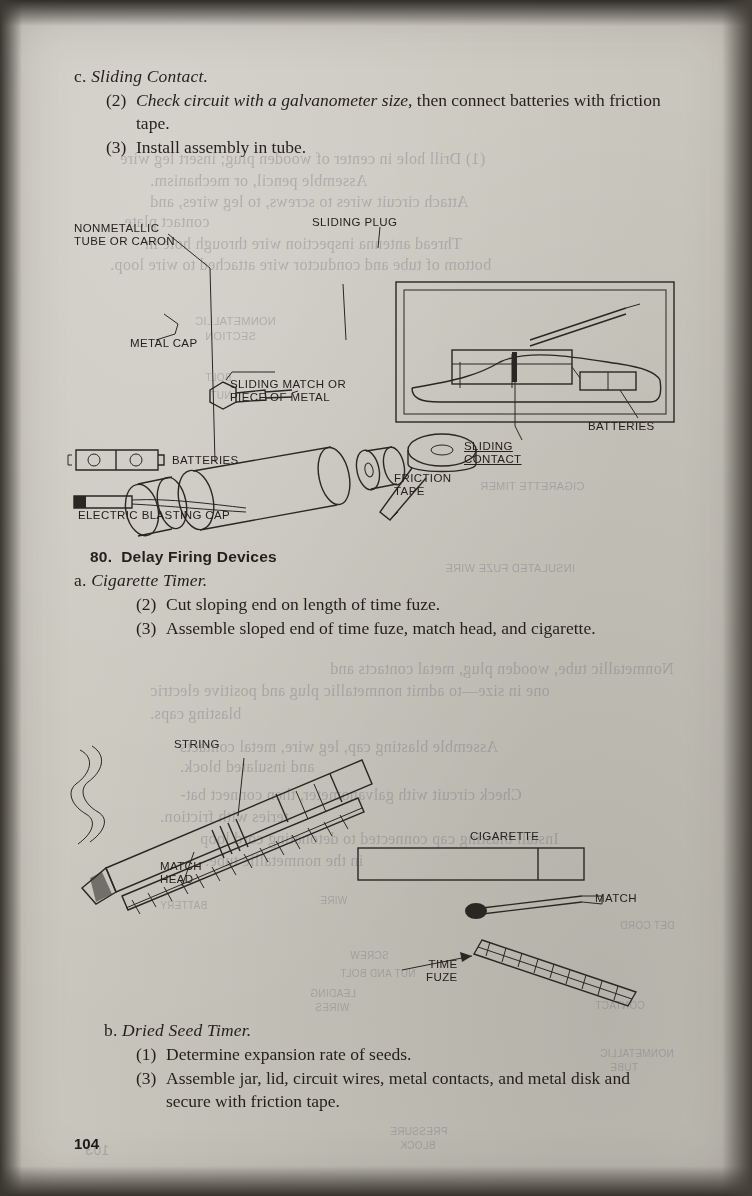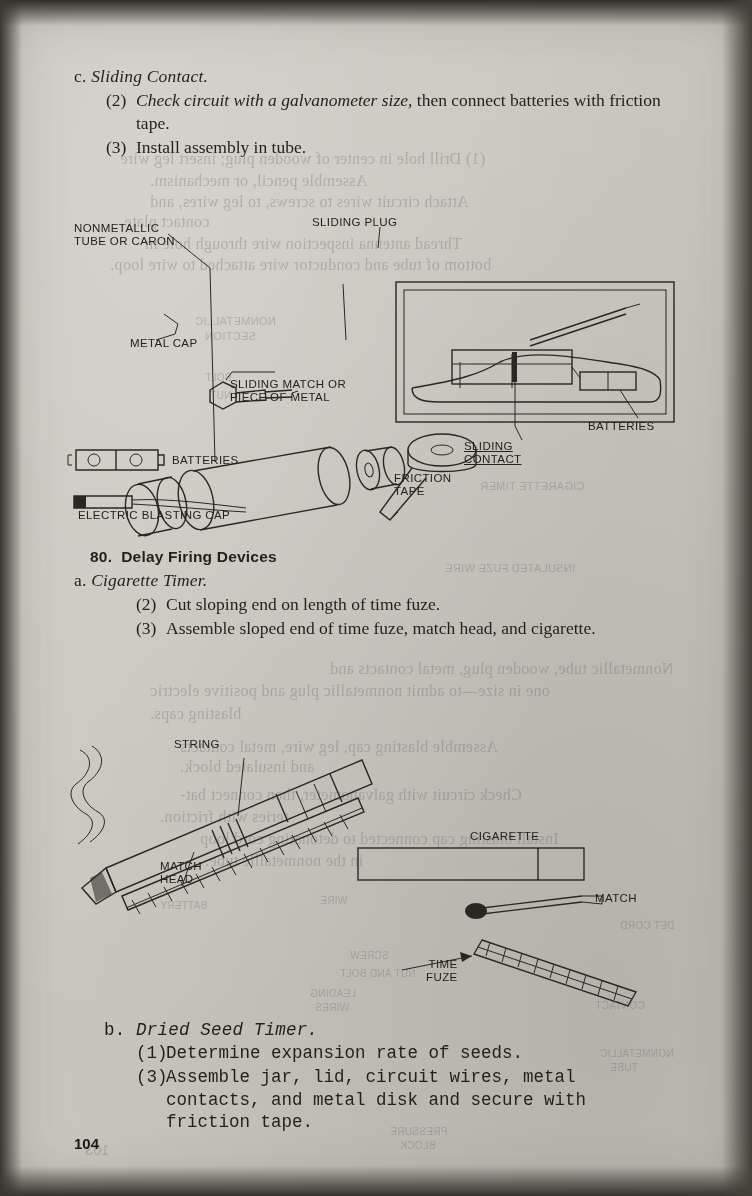--- a/index.html
+++ b/index.html
@@ -309,21 +309,21 @@
   </div>
 
   <div class="caption" style="left:174px; top:738px;">STRING</div>
   <div class="caption" style="left:160px; top:860px;">MATCH
 HEAD</div>
   <div class="caption" style="left:470px; top:830px;">CIGARETTE</div>
   <div class="caption" style="left:595px; top:892px;">MATCH</div>
   <div class="caption" style="left:426px; top:958px;text-align:right;">TIME
 FUZE</div>
 
-  <div class="text-col" style="top:1020px;font-family:Liberation Mono, monospace;">
+  <div class="text-col" style="top:1020px;">
     <p class="hdr" style="margin-left:30px;">
       <span class="lbl">b.</span>
       <span>Dried Seed Timer.</span>
     </p>
     <ol class="steps" style="padding-left:62px;">
       <li>
         <span class="n">(1)</span><span>Determine expansion rate of seeds.</span>
       </li>
       <li>
         <span class="n">(3)</span><span>Assemble jar, lid, circuit wires, metal contacts, and metal disk and secure with friction tape.</span>

